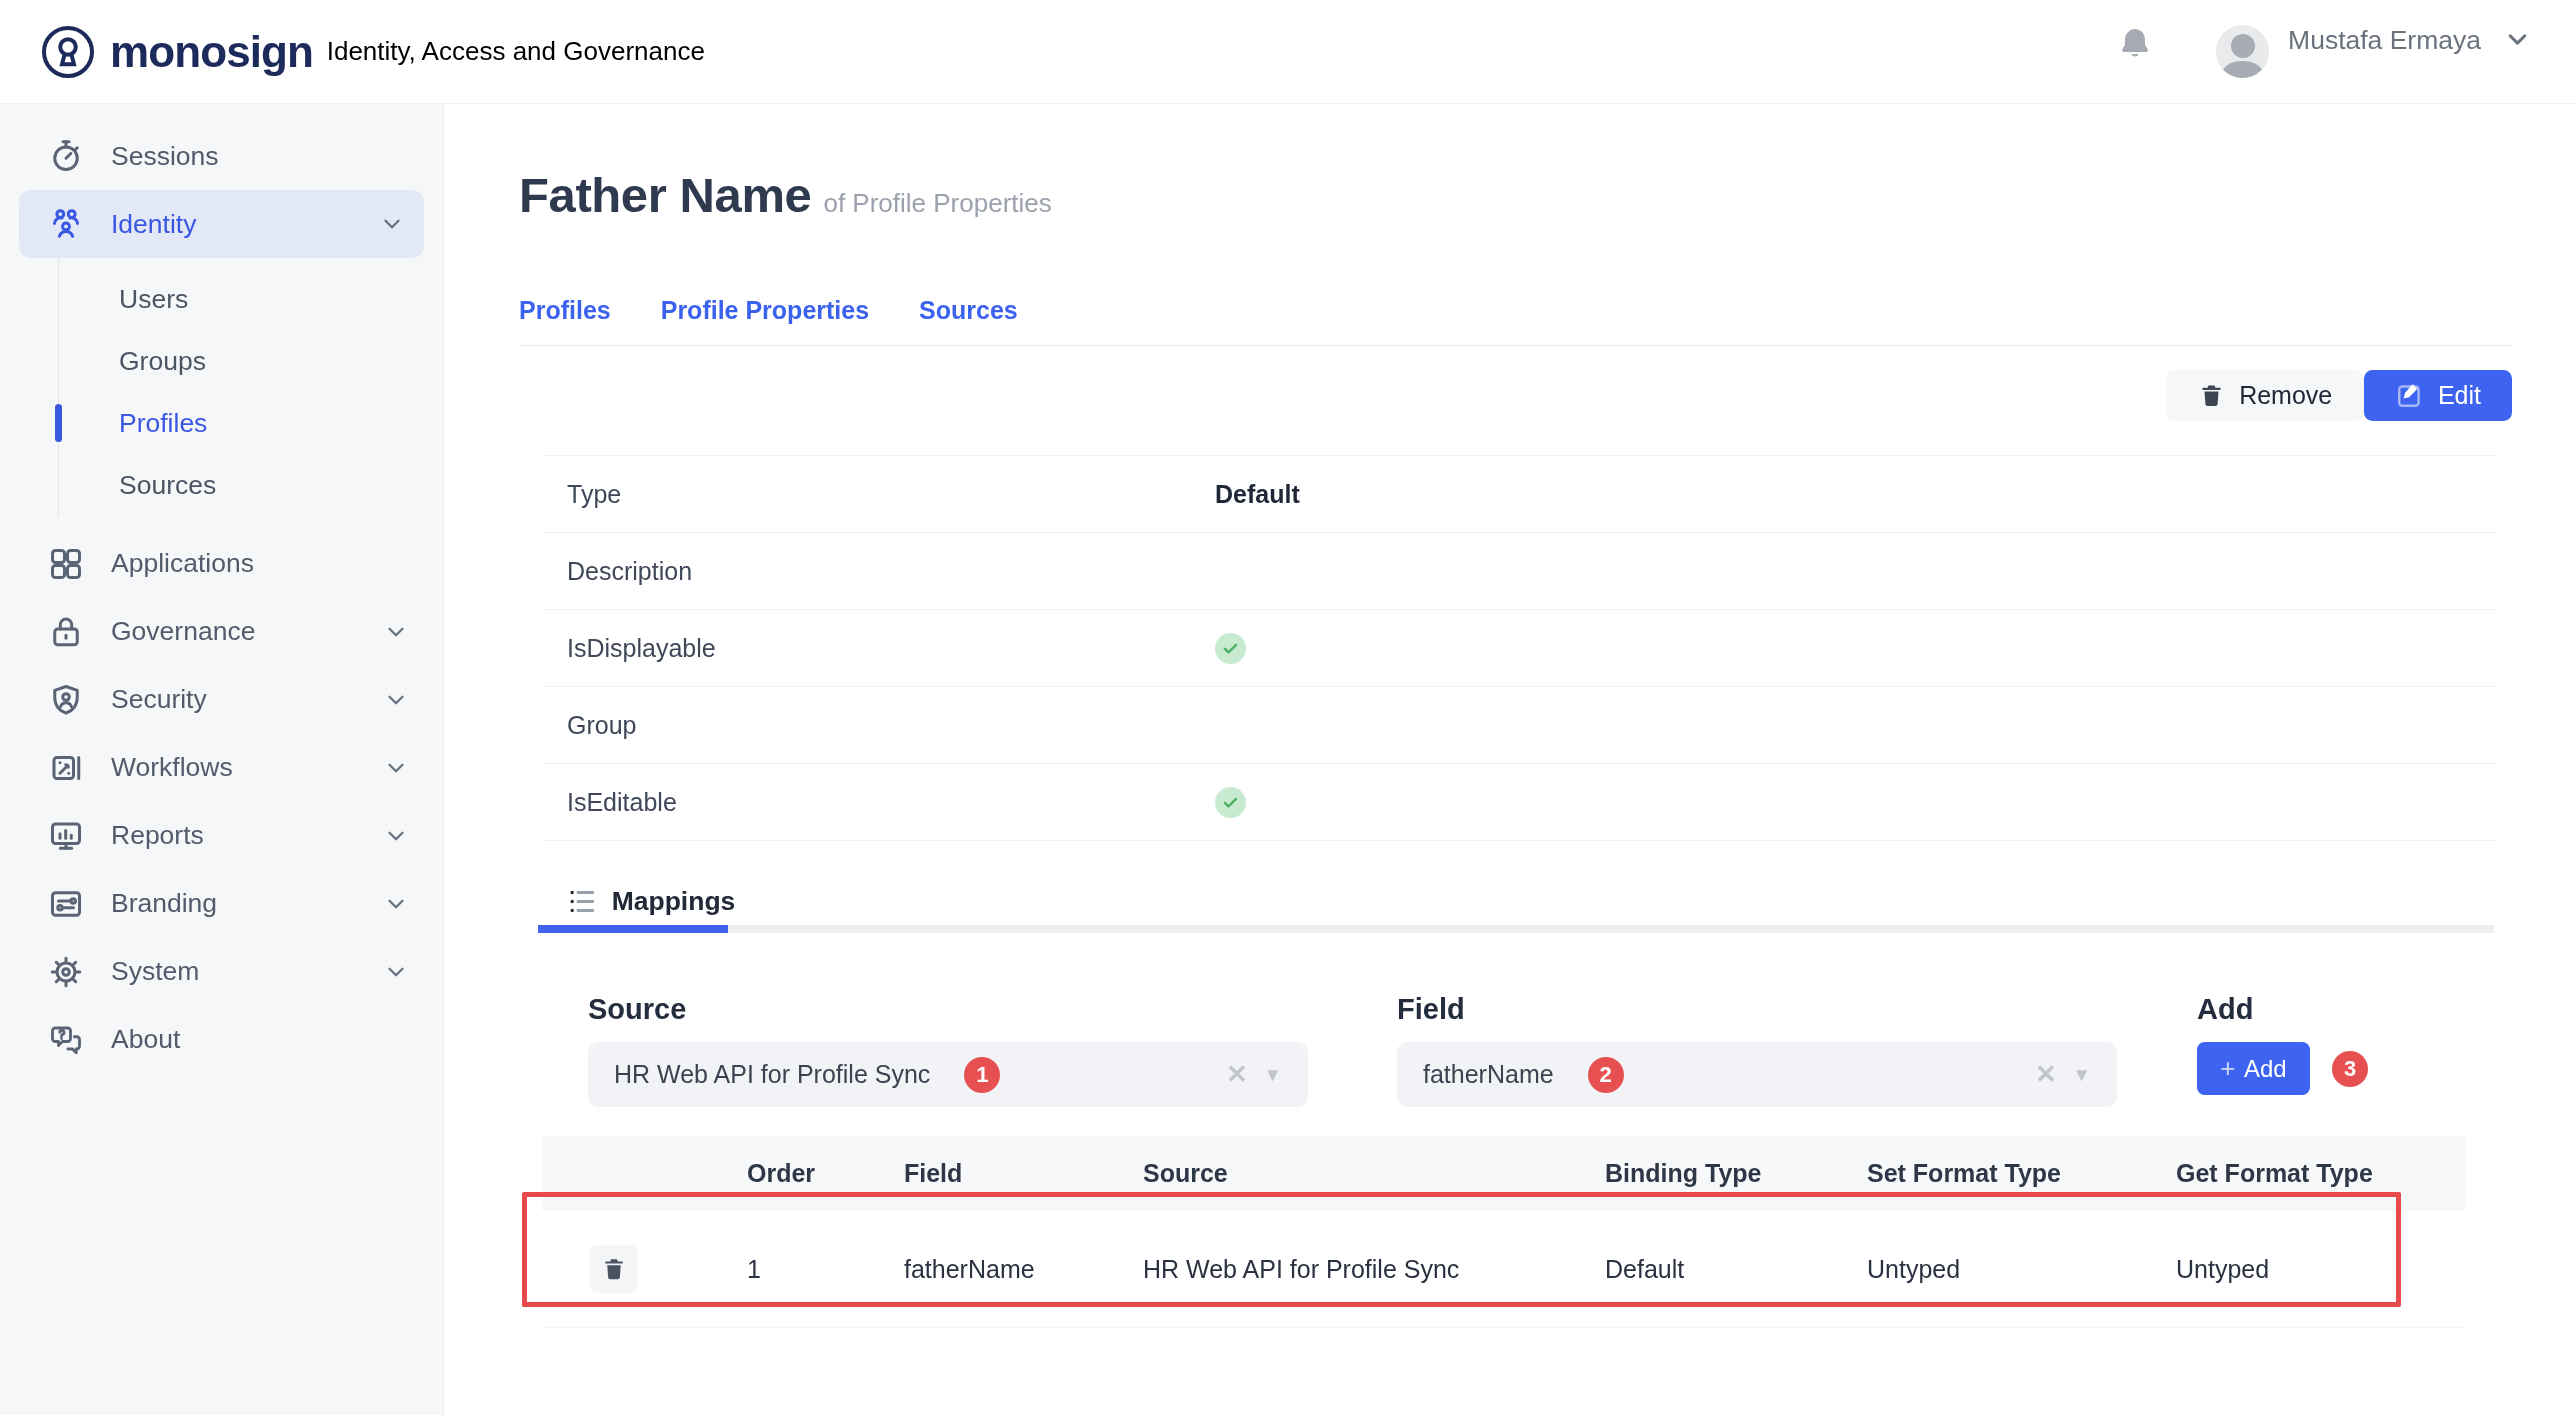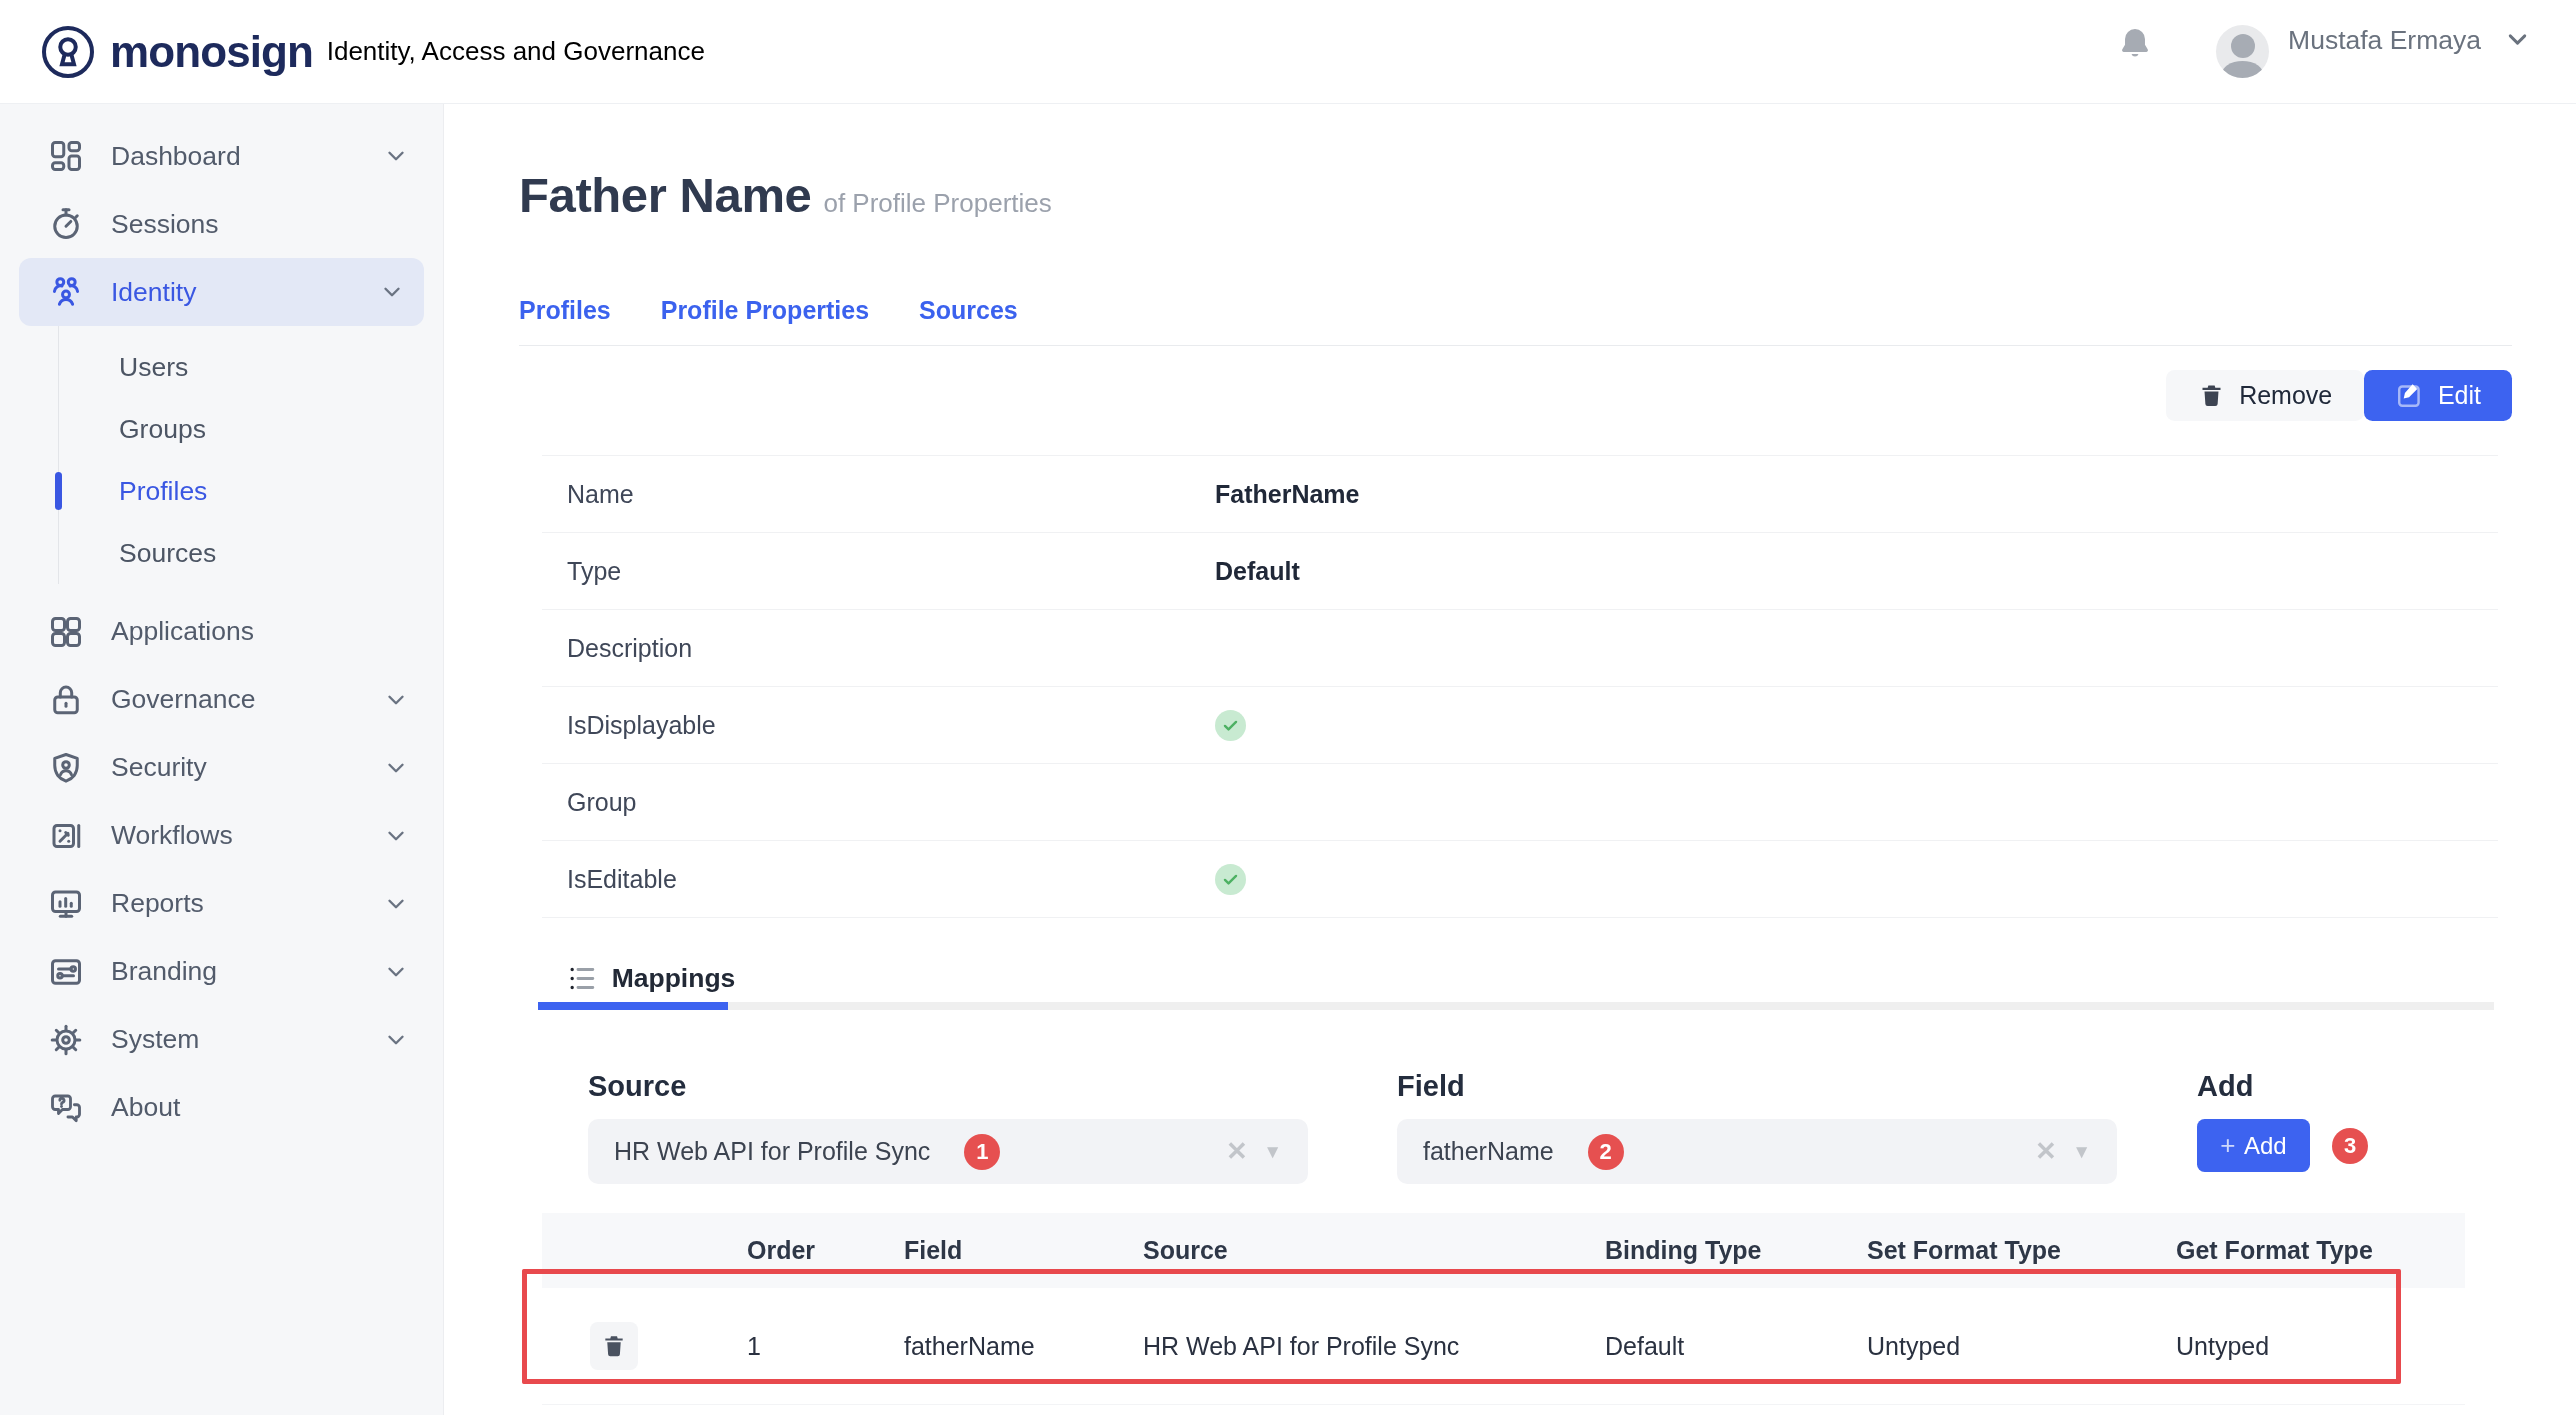--- a/index.html
+++ b/index.html
@@ -121,32 +121,20 @@
     </div>
     <span class="user-name">Mustafa Ermaya</span>
     <svg class="chev" viewBox="0 0 24 24" fill="none" stroke="#6a727e" stroke-width="2.4" stroke-linecap="round" stroke-linejoin="round">
         <path d="M6 9l6 6 6-6"></path>
       </svg>
   </div>
 </header>
 
 <nav class="sidebar">
   <div class="nav-item">
-    <svg class="nicon" viewBox="0 0 24 24" fill="none" stroke="#5b6475" stroke-width="2">
-      <rect x="3" y="3" width="7.5" height="9.5" rx="1.8"></rect>
-        <rect x="14" y="3" width="7" height="5.5" rx="1.8"></rect>
-      <rect x="14" y="12" width="7" height="9" rx="1.8"></rect>
-        <rect x="3" y="16.5" width="7.5" height="4.5" rx="1.8"></rect>
-    </svg>
-    <span class="nlabel">Dashboard</span>
-    <svg class="nchev" viewBox="0 0 24 24" fill="none" stroke="currentColor" stroke-width="2.2" stroke-linecap="round" stroke-linejoin="round">
-        <path d="M6 9l6 6 6-6"></path>
-      </svg>
-  </div>
-  <div class="nav-item">
     <svg class="nicon" viewBox="0 0 24 24" fill="none" stroke="#5b6475" stroke-width="2" stroke-linecap="round">
       <circle cx="12" cy="13.5" r="7.5"></circle>
         <path d="M10 2.5h4"></path>
         <path d="M12 2.5v3.5"></path>
         <path d="M12 13.5l3.2-3.2"></path>
         <path d="M19.5 6.5l-1.3 1.3"></path>
     </svg>
     <span class="nlabel">Sessions</span>
   </div>
   <div class="nav-item active">
@@ -301,24 +289,20 @@
     <button class="btn btn-edit">
       <svg viewBox="0 0 24 24" fill="none">
         <rect x="3.5" y="4.5" width="16" height="16" rx="2.5" stroke="rgba(255,255,255,.55)" stroke-width="2"></rect>
         <path d="M14.2 4.6l4.2 4.2L11 16.2l-4.8 1.1 1.1-4.8 6.9-7.9z" fill="#fff" transform="translate(1.5,-1.5) scale(0.92)"></path>
       </svg>
       <span>Edit</span>
     </button>
   </div>
 
   <section class="details">
-    <div class="drow">
-      <span class="dlabel">Name</span>
-      <span class="dvalue">FatherName</span>
-    </div>
     <div class="drow">
       <span class="dlabel">Type</span>
       <span class="dvalue">Default</span>
     </div>
     <div class="drow">
       <span class="dlabel">Description</span>
       <span class="dvalue"></span>
     </div>
     <div class="drow">
       <span class="dlabel">IsDisplayable</span>

